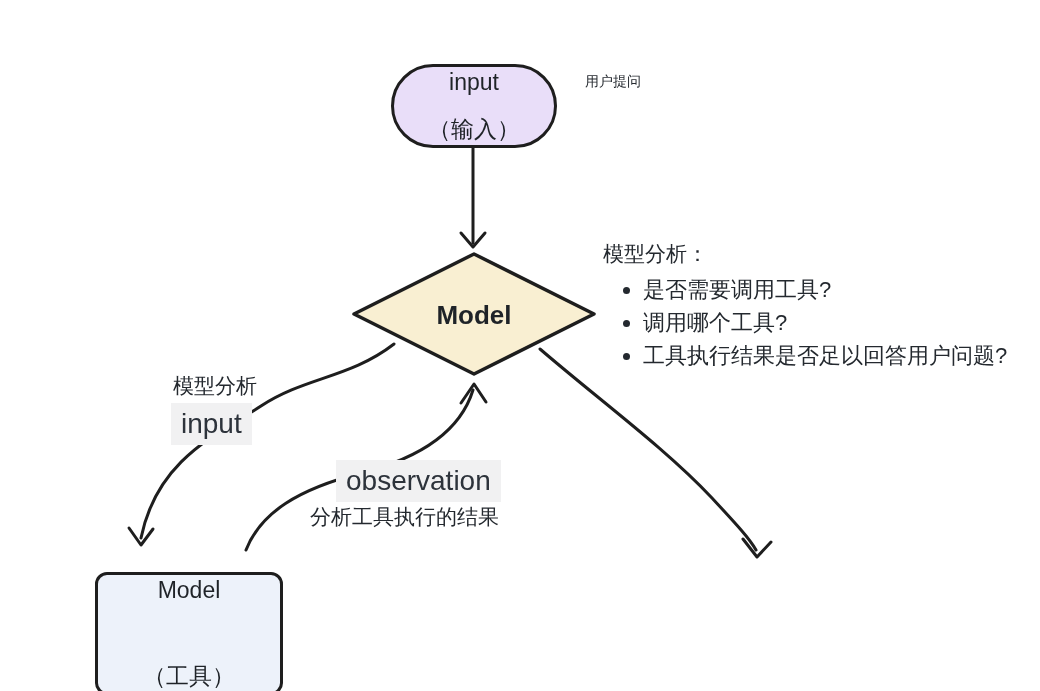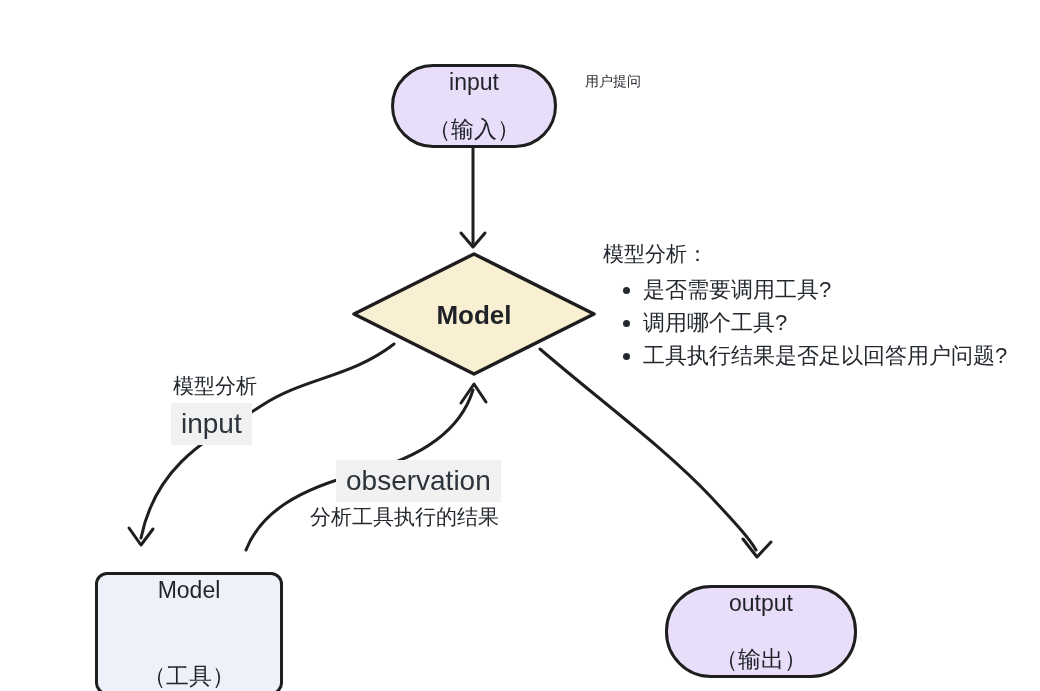--- a/index.html
+++ b/index.html
@@ -150,24 +150,20 @@
     <div>（输入）</div>
   </div>
 
   <div id="model-label">Model</div>
 
   <div class="node" id="node-tools">
     <div>Model</div>
     <div>（工具）</div>
   </div>
 
-  <div class="node" id="node-output">
-    <div>output</div>
-    <div>（输出）</div>
-  </div>
 
   <div class="cjk-note" id="note-user-question">用户提问</div>
 
   <div class="cjk-note" id="note-call-tool">模型分析</div>
 
   <div class="edge-label" id="label-action">input</div>
 
   <div class="edge-label" id="label-observation">observation</div>
 
   <div class="cjk-note" id="note-analyze-result">分析工具执行的结果</div>

